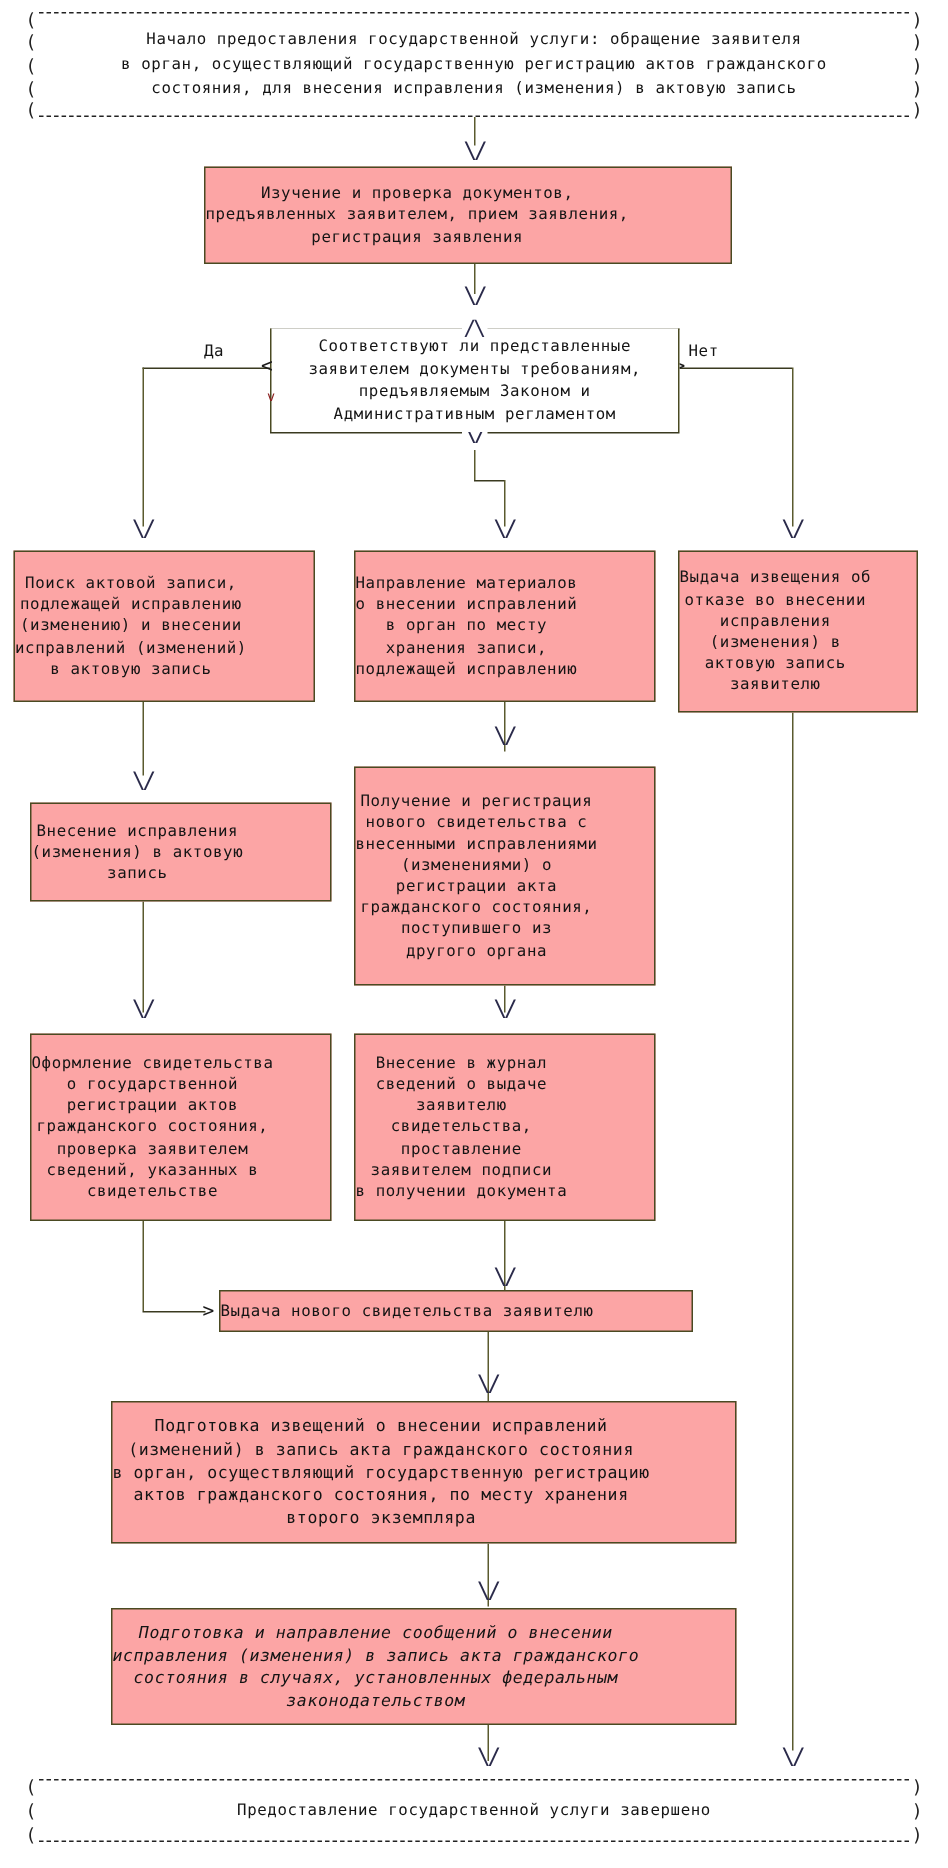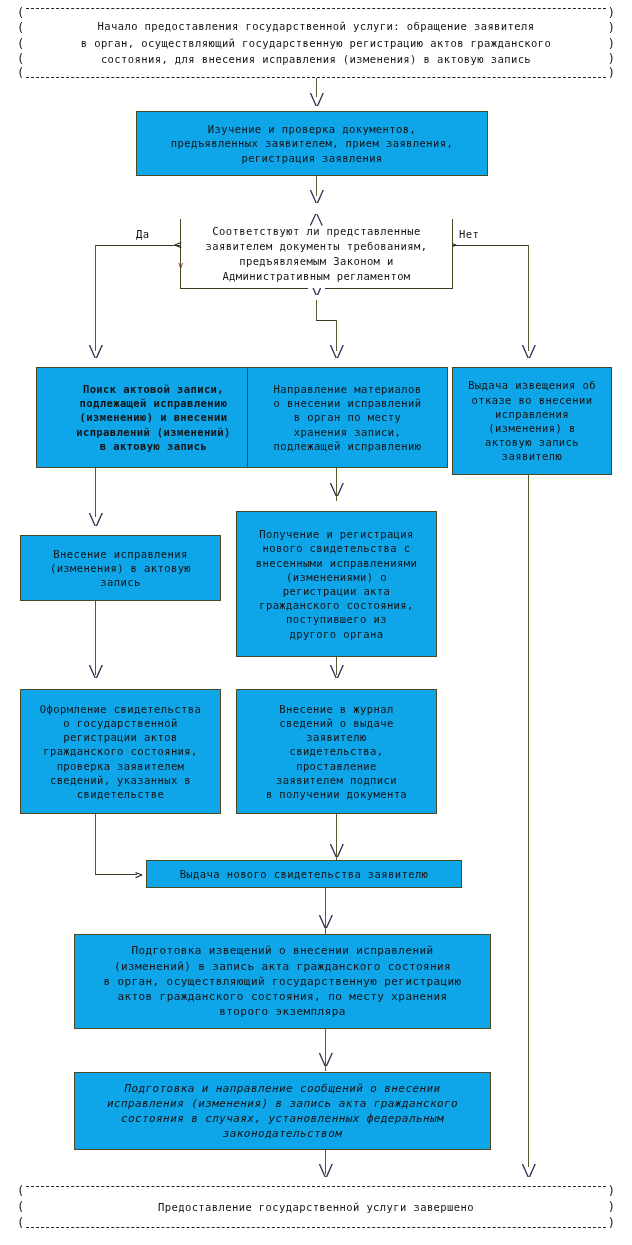--- a/index.html
+++ b/index.html
@@ -19,24 +19,23 @@
     position: absolute;
     left: 0; top: 0;
     width: 632px;
     height: 1245px;
   }
   
   .node {
     position: absolute;
     box-sizing: border-box;
     border: 1px solid #4a4a22;
-    background: #0ea5e9;
+    background: #fca5a5;
     display: flex;
     align-items: center;
-    justify-content: center;
     text-align: center;
     z-index: 5;
   }
   .node .txt {
     display: block;
     white-space: pre;
     font-size: 10.5px;
     line-height: 14.2px;
     letter-spacing: 0.4px;
     color: #141414;
@@ -219,29 +218,29 @@
   <span class="branch-label" style="left:459px; top:228px;">Нет</span>
   <div class="hline" style="left:453px; top:245px; width:75px;"></div>
   <div class="vline" style="left:528px; top:245px; height:106px;"></div>
   <span class="arrow-d" style="left:521px; top:345px;">\/</span>
 
   <div class="vline" style="left:316px; top:300px; height:20px;"></div>
   <div class="hline" style="left:316px; top:320px; width:20px;"></div>
   <div class="vline" style="left:336px; top:320px; height:31px;"></div>
   <span class="arrow-d" style="left:329px; top:345px;">\/</span>
 
-  <div class="node" style="left:36px; top:367px; width:235px; height:101px;font-weight:bold;">
+  <div class="node" style="left:9px; top:367px; width:201px; height:101px;">
     <span class="txt">Поиск актовой записи,
 подлежащей исправлению
 (изменению) и внесении
 исправлений (изменений)
 в актовую запись</span>
   </div>
 
-  <div class="node" style="left:236px; top:367px; width:201px; height:101px;margin-left:11px;">
+  <div class="node" style="left:236px; top:367px; width:201px; height:101px;">
     <span class="txt">Направление материалов
 о внесении исправлений
 в орган по месту
 хранения записи,
 подлежащей исправлению</span>
   </div>
 
   <div class="node" style="left:452px; top:367px; width:160px; height:108px;">
     <span class="txt">Выдача извещения об
 отказе во внесении

